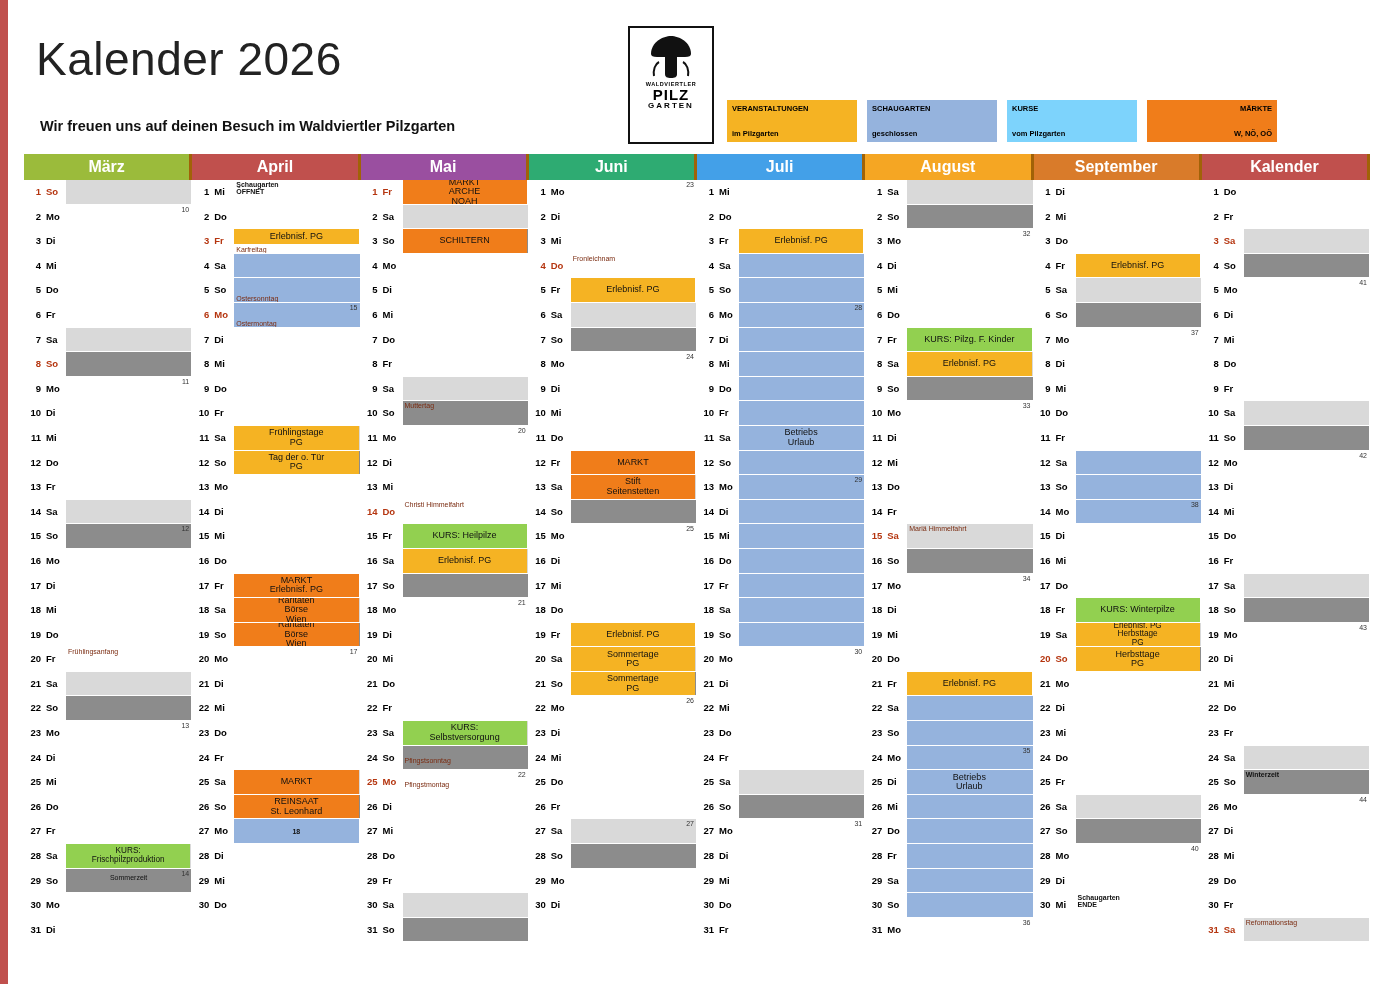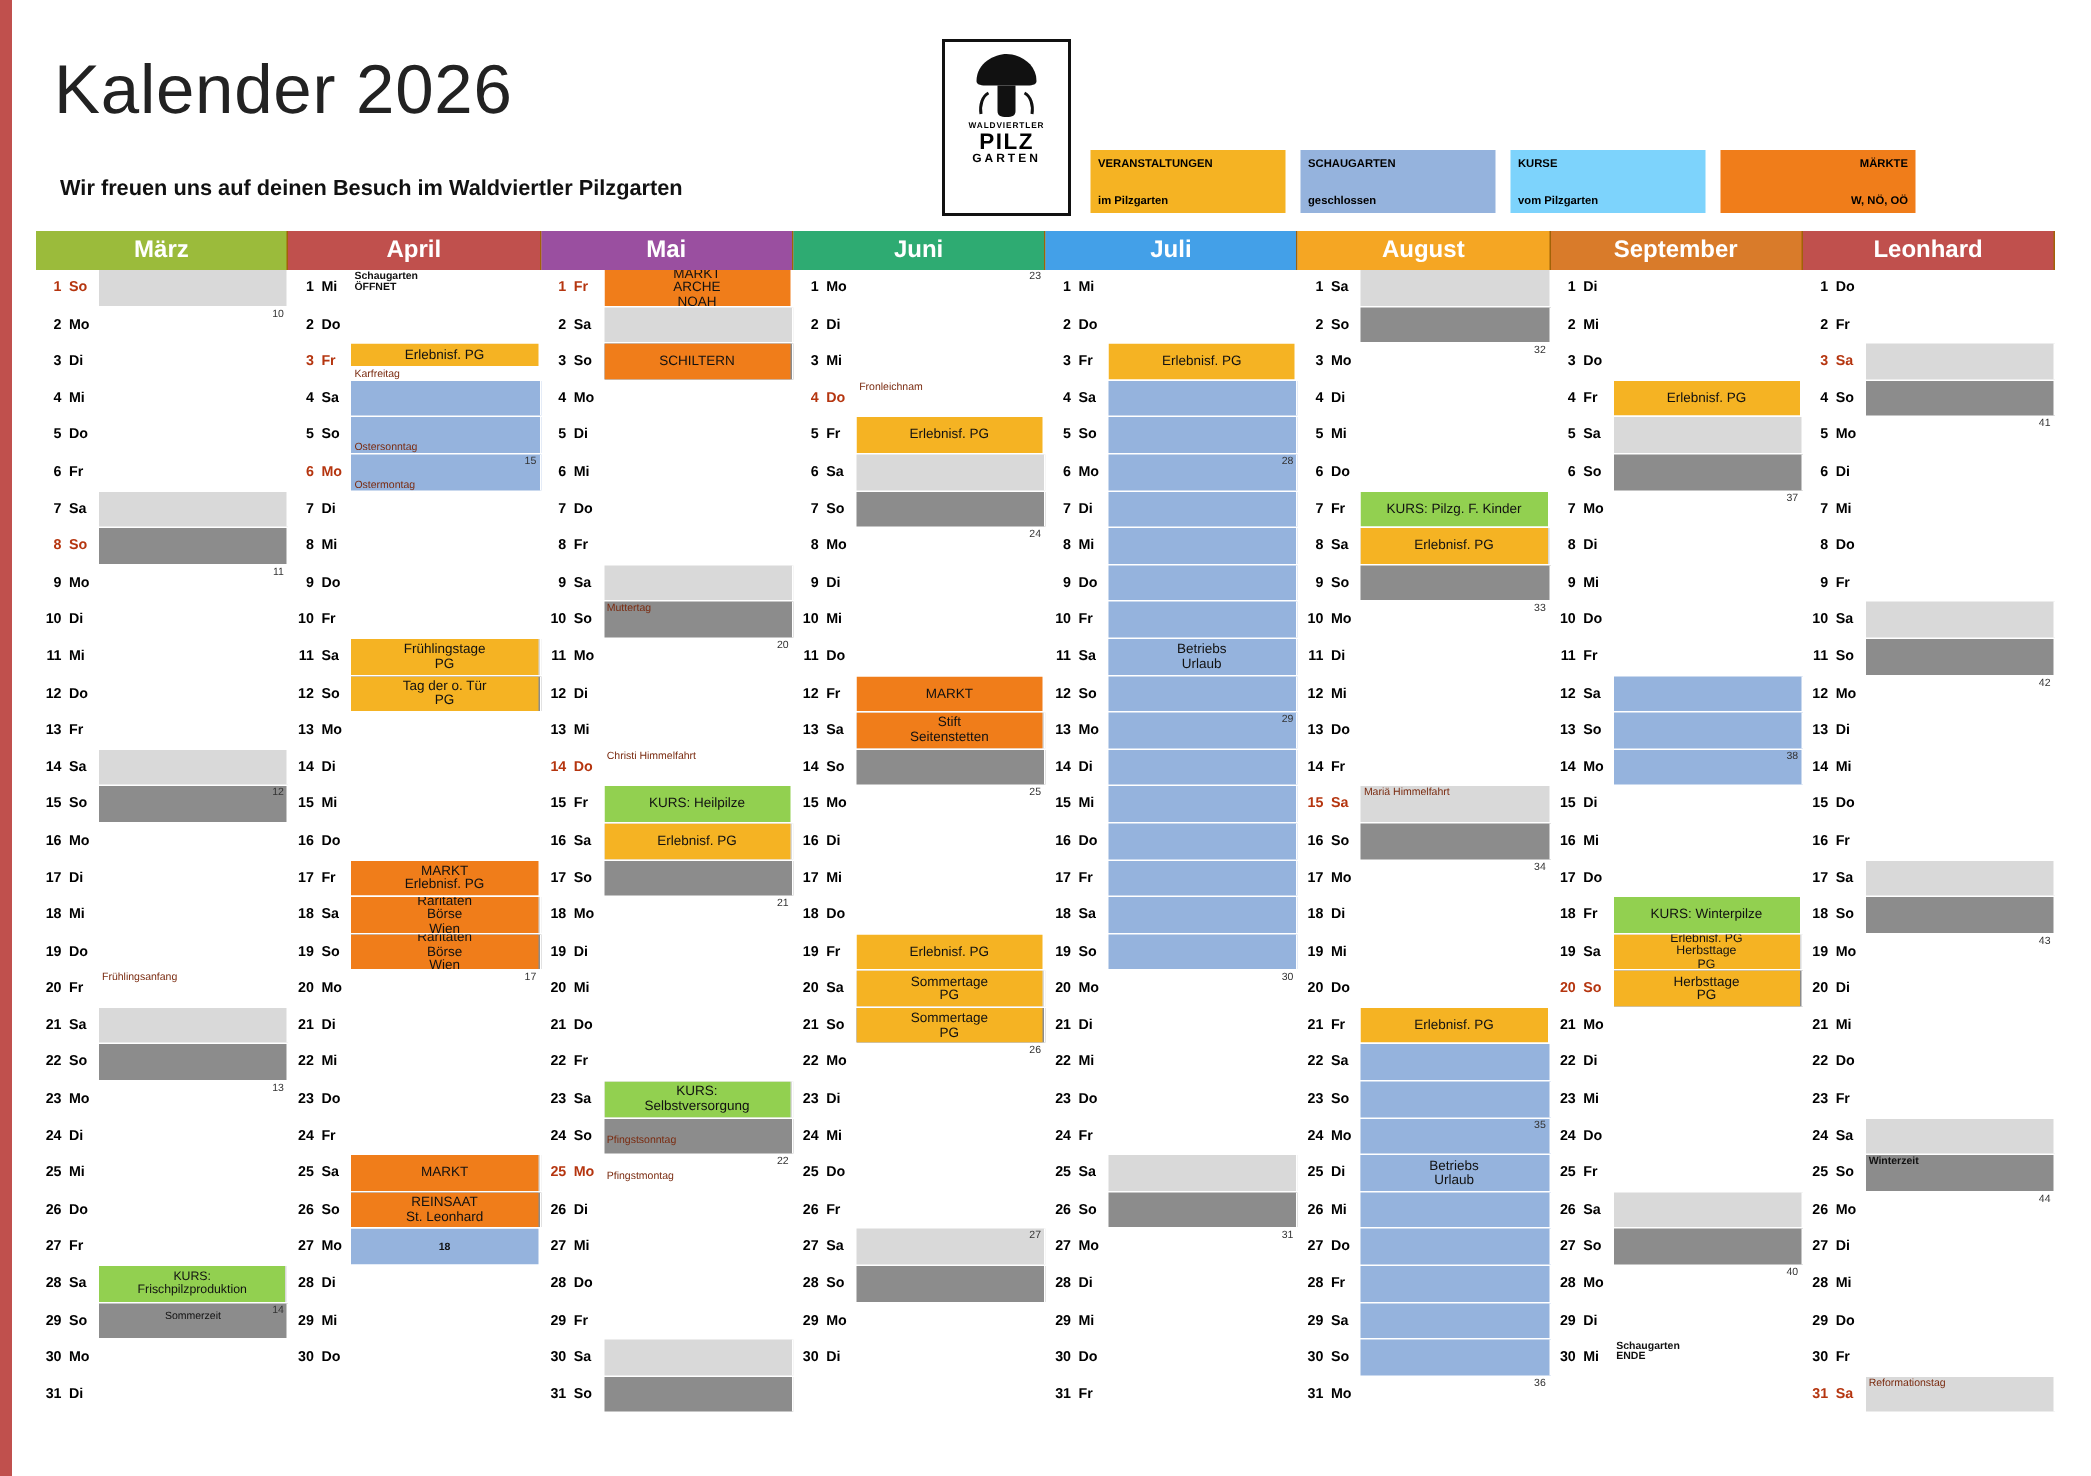--- a/index.html
+++ b/index.html
@@ -41,21 +41,21 @@
   }
   .legend .box .l-sub{font-weight:bold;font-size:7.5px;}
 
   
   .cal{position:absolute;left:24px;top:154px;width:1346px;}
   .monthrow{display:flex;}
   .mcol{width:168.25px;box-sizing:border-box;}
   .mhead{
     height:26px;line-height:26px;text-align:center;
     color:#fff;font-size:16px;font-weight:bold;
-    border-right:1px solid #a16207;box-sizing:border-box;
+    border-right:3px solid #a16207;box-sizing:border-box;
   }
   .mbody{position:relative;}
   .row{
     display:flex;height:24.6px;box-sizing:border-box;
     border-bottom:1px solid #fff;
   }
   .dnum{
     width:20px;text-align:right;padding-right:3px;
     font-size:9.5px;font-weight:bold;line-height:24.6px;box-sizing:border-box;
   }
@@ -1402,21 +1402,21 @@
               <div class="dday">Mi</div>
               <div class="dcell">
                 <div class="note blk" style="white-space: pre;">Schaugarten
 ENDE</div>
               </div>
             </div>
             <div class="row" style="background: rgb(255, 255, 255); border-bottom: none;"></div>
           </div>
         </div>
         <div class="mcol">
-          <div class="mhead" style="background: rgb(192, 80, 77);">Leonhard</div>
+          <div class="mhead" style="background: rgb(192, 80, 77);">Kalender</div>
           <div class="mbody">
             <div class="row">
               <div class="dnum">1</div>
               <div class="dday">Do</div>
               <div class="dcell"></div>
             </div>
             <div class="row">
               <div class="dnum">2</div>
               <div class="dday">Fr</div>
               <div class="dcell"></div>

